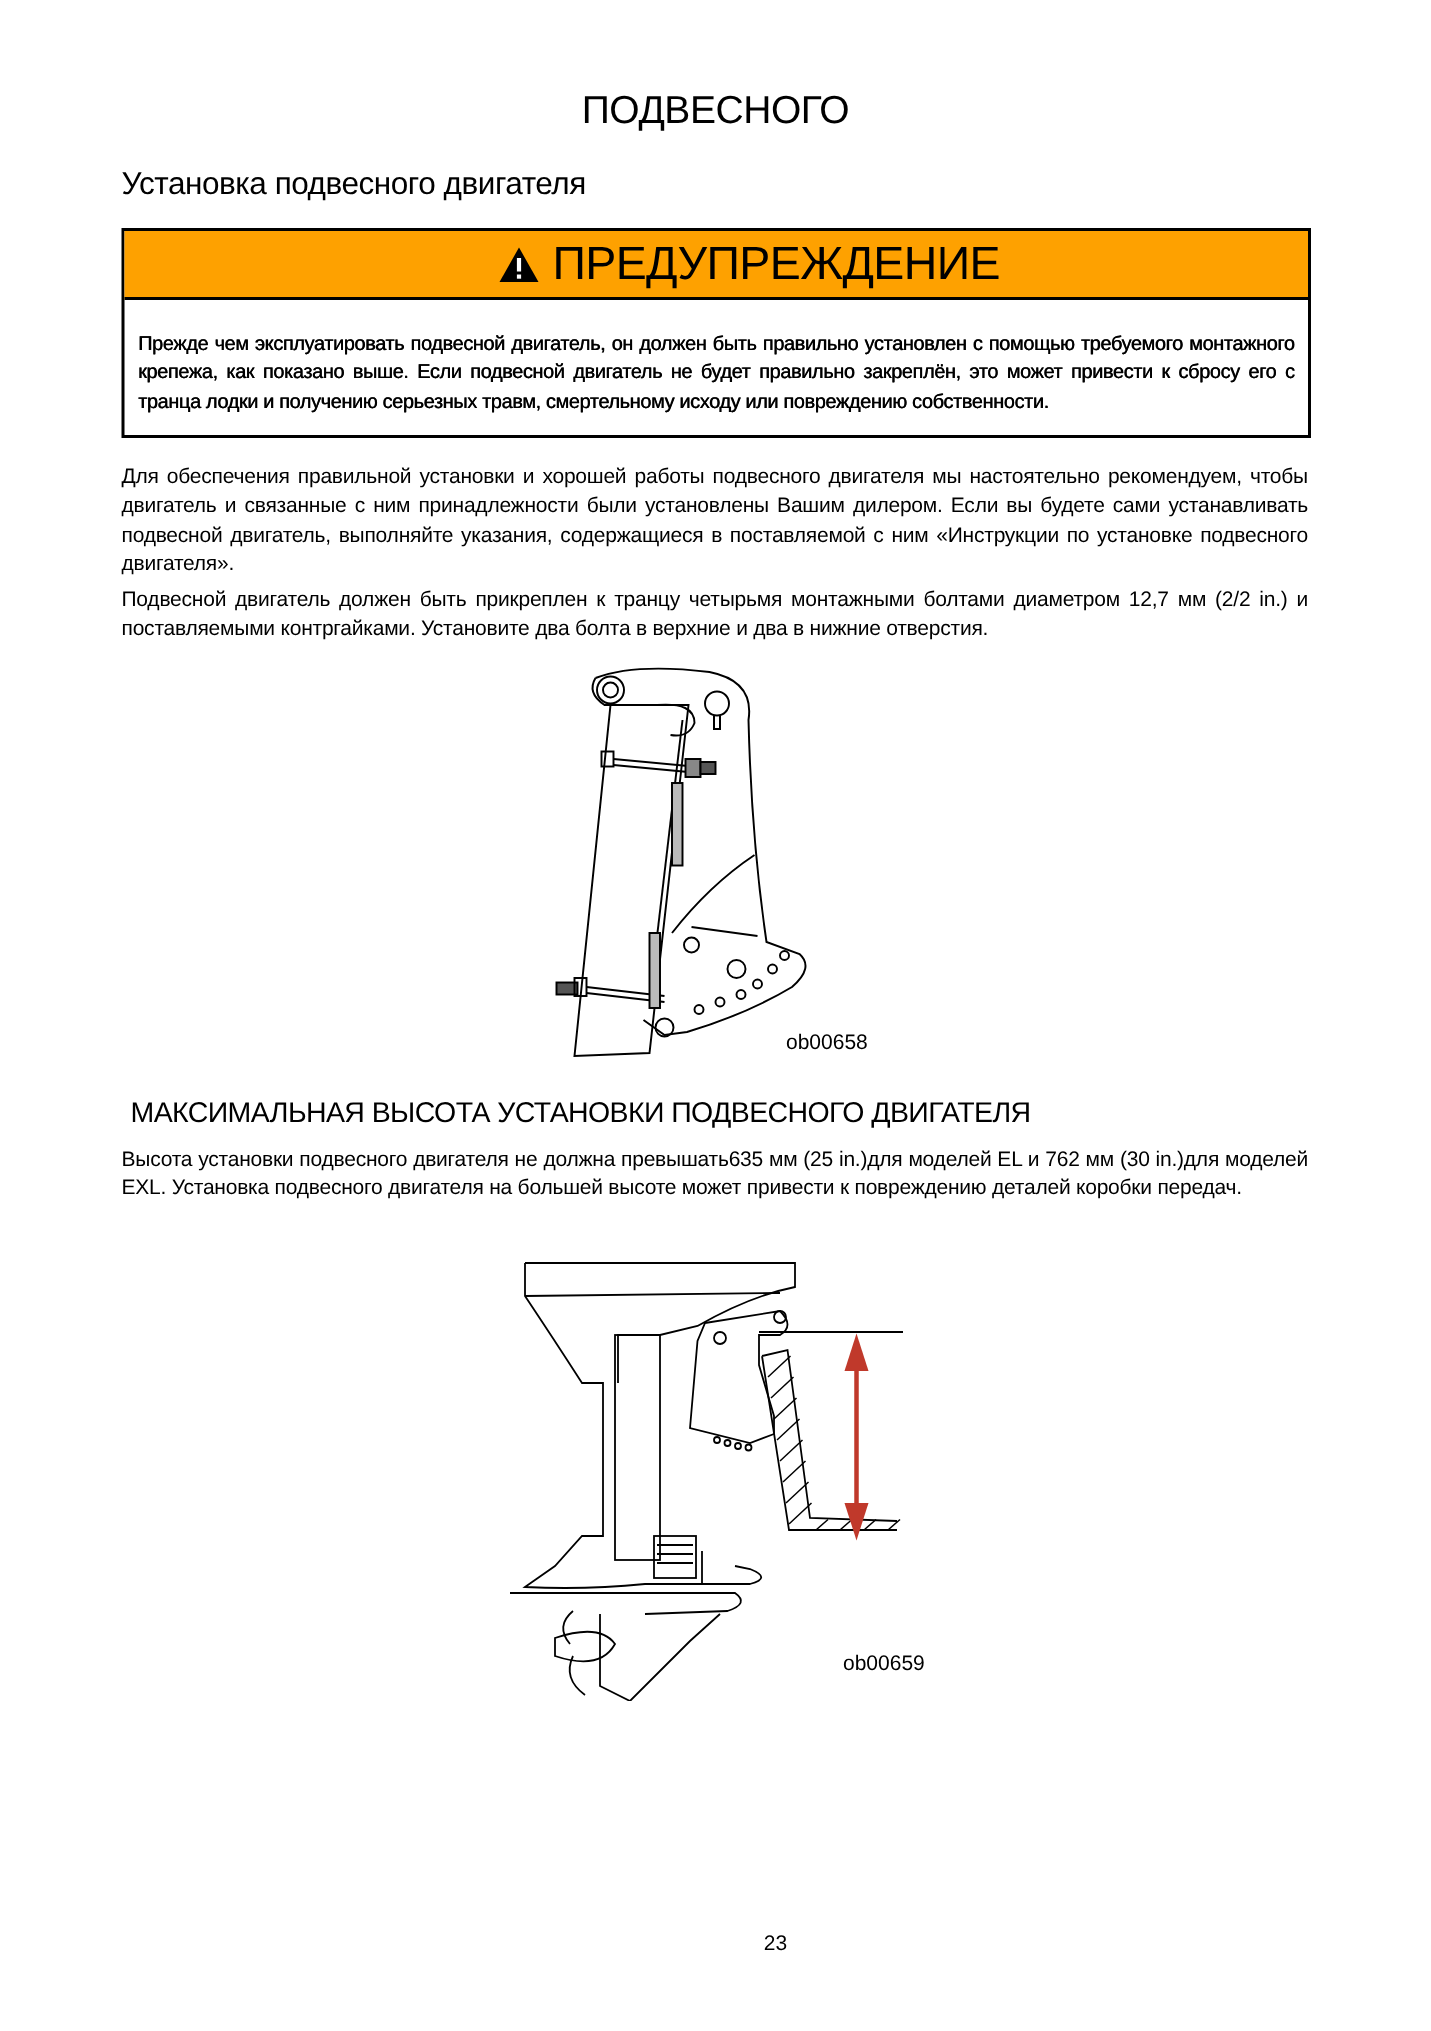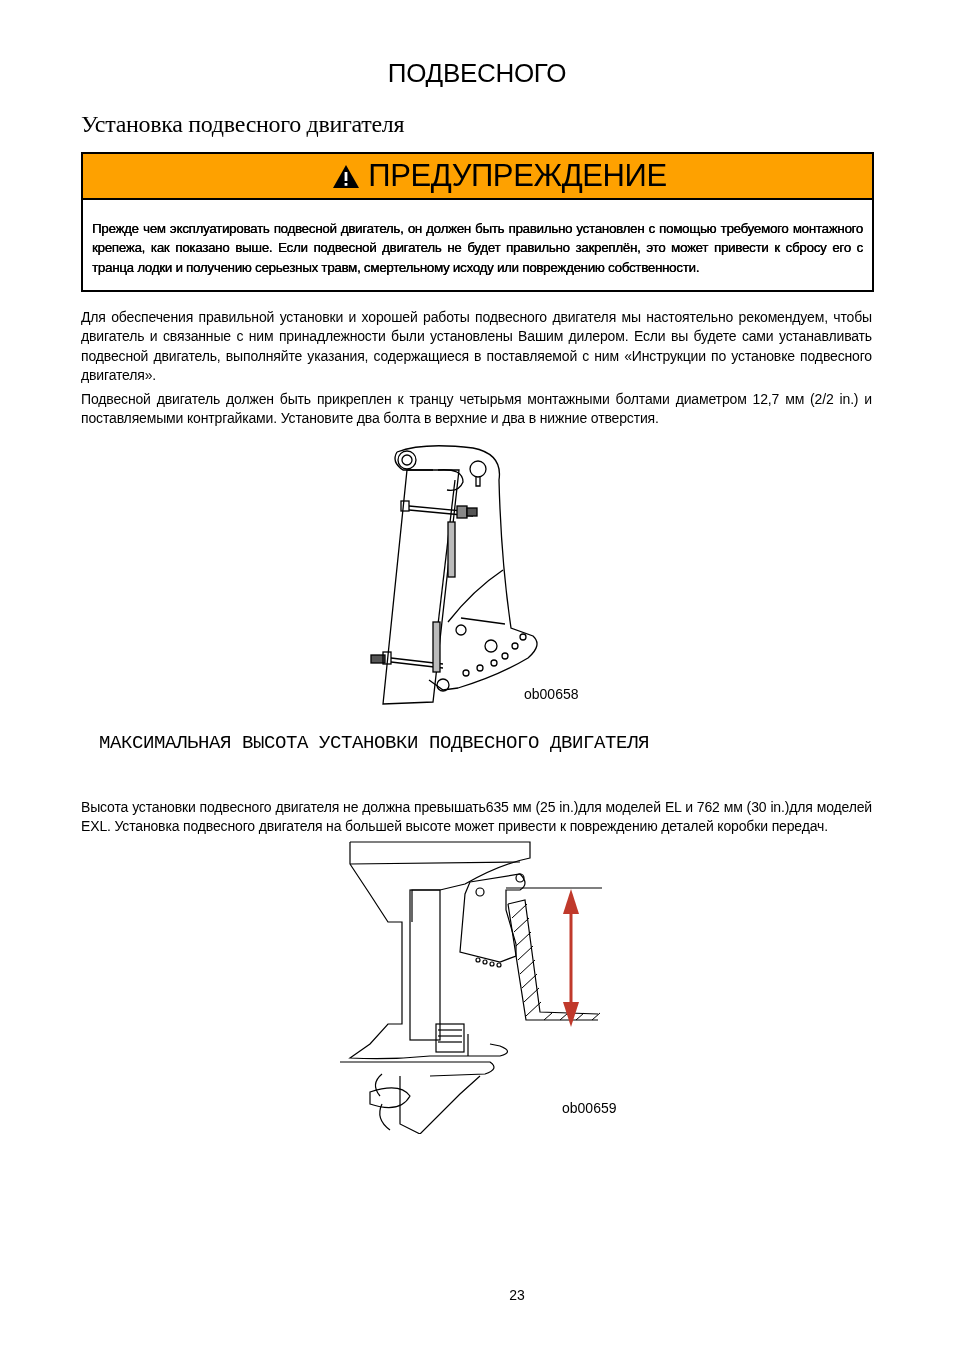--- a/index.html
+++ b/index.html
@@ -1,29 +1,29 @@
 <!DOCTYPE html>
 <html><head>
   <meta charset="utf-8">
   <style>
     html, body { margin: 0; padding: 0; background: #ffffff; }
     body { width: 954px; height: 1354px; position: relative; font-family: "Liberation Sans", sans-serif; color: #000; overflow: hidden; }
     .abs { position: absolute; }
     .title { left: 0; width: 954px; top: 58px; text-align: center; font-size: 26px; letter-spacing: -0.3px; }
-    .h2 { left: 81px; top: 111px; font-size: 24px; letter-spacing: -0.3px; font-family: Liberation Serif, serif; }
+    .h2 { left: 81px; top: 111px; font-size: 21px; letter-spacing: -0.3px; }
     .warn { left: 81px; top: 152px; width: 789px; height: 136px; border: 2px solid #000; }
     .warn-head { height: 44px; background: #fea100; border-bottom: 2px solid #000; display: flex; align-items: center; justify-content: center; font-size: 31px; letter-spacing: -0.4px; padding-left: 44px; }
     .warn-head svg { margin-right: 8px; }
     .warn-body { padding: 7px 9px 0 9px; font-size: 13.3px; line-height: 19.4px; text-align: justify; letter-spacing: -0.25px; font-weight: bold; margin-top: 12px; -webkit-text-stroke: 0.1px; }
     .warn-body { font-weight: normal; text-shadow: 0.25px 0 0 #000; }
     .para { left: 81px; width: 791px; font-size: 14px; line-height: 19.3px; text-align: justify; letter-spacing: -0.15px; }
     .p1 { top: 308px; }
     .p2 { top: 390px; }
-    .p3 { top: 763px; margin-top: 35px; }
-    .h3 { left: 99px; top: 732px; font-size: 19px; letter-spacing: -0.4px; font-family: Liberation Mono, monospace; }
+    .p3 { top: 763px; }
+    .h3 { left: 87px; top: 732px; font-size: 19px; letter-spacing: -0.4px; }
     .fig-label { font-size: 14px; }
     .pgnum { left: 0; width: 954px; text-align: center; top: 1287px; font-size: 14px; padding-left: 40px; }
     .fig1 { left: 363px; top: 440px; width: 185px; height: 270px; }
     .fig2 { left: 330px; top: 834px; width: 280px; height: 300px; }
   </style>
 </head>
 <body>
 
 <div class="abs title">ПОДВЕСНОГО</div>
 <div class="abs h2">Установка подвесного двигателя</div>

